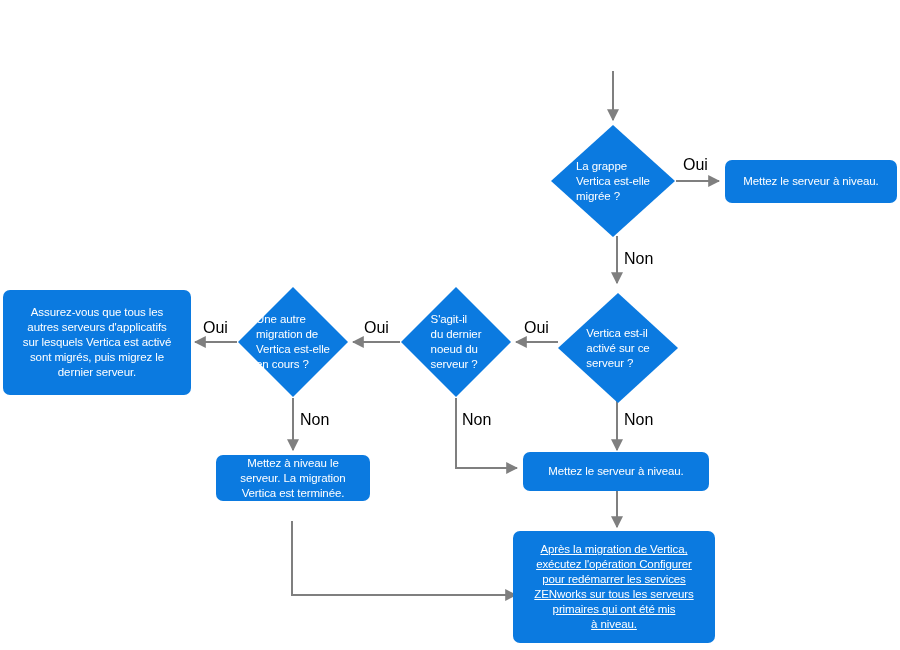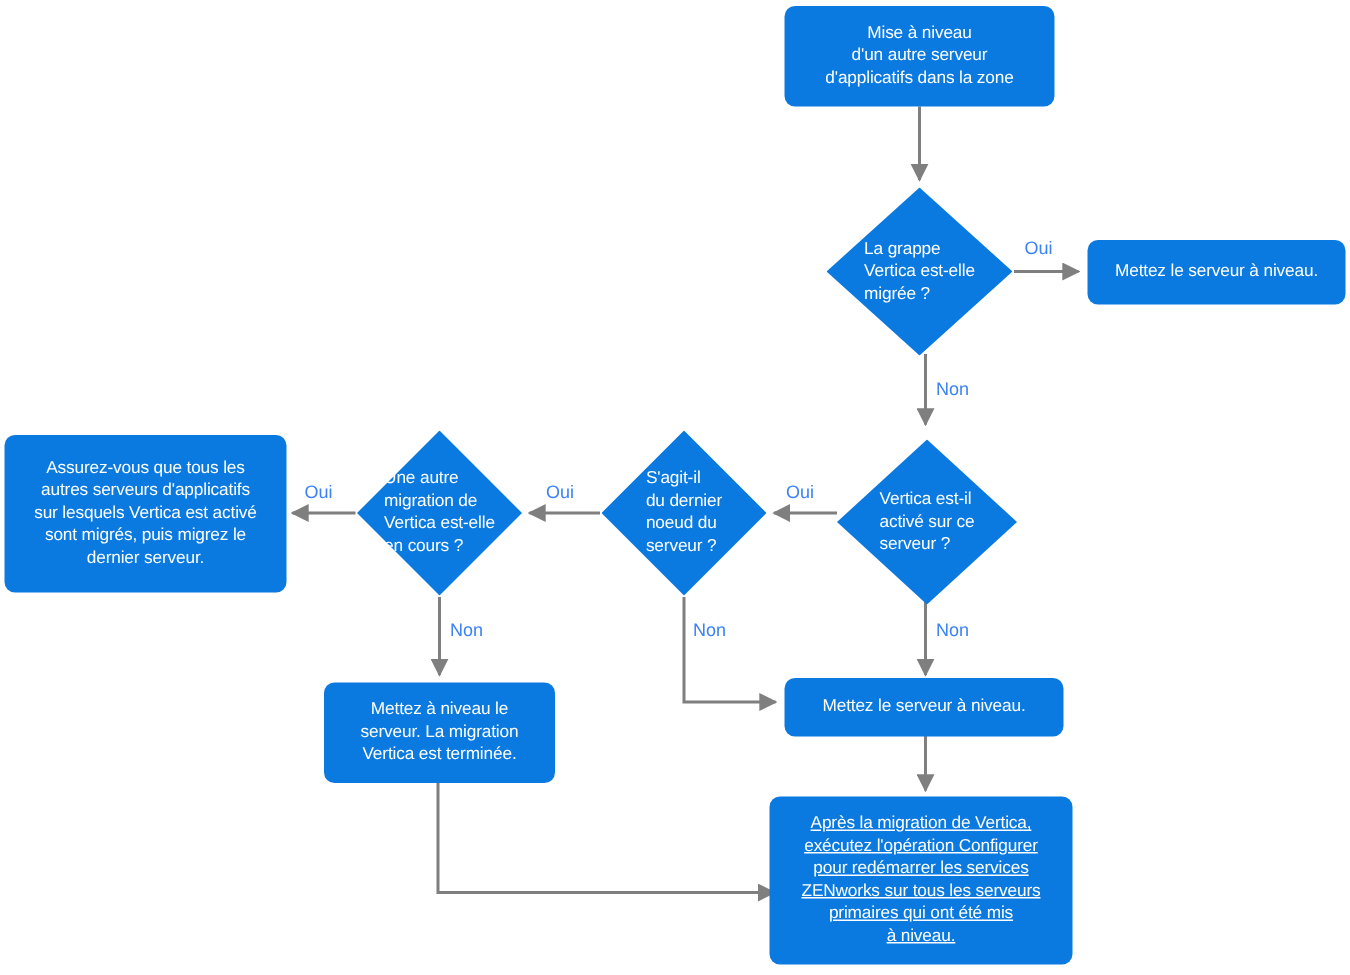--- a/index.html
+++ b/index.html
@@ -67,22 +67,22 @@
     justify-content: center;
     text-align: left;
     color: #ffffff;
     font-size: 11.5px;
     line-height: 15px;
     white-space: pre-line;
     letter-spacing: -0.1px;
   }
   .edge-label {
     position: absolute;
-    color: #3b82f6;
-    font-size: 12px;
+    color: #000000;
+    font-size: 16px;
     line-height: 14px;
     white-space: nowrap;
     text-align: right;
   }
 </style>
 </head>
 <body>
 
 <div id="canvas">
 
@@ -109,25 +109,20 @@
 
     <path d="M 456 398 L 456 468 L 517 468" stroke="#7f7f7f" stroke-width="2" fill="none" marker-end="url(#arrow)"></path>
 
     <path d="M 617 398 L 617 450" stroke="#7f7f7f" stroke-width="2" fill="none" marker-end="url(#arrow)"></path>
 
     <path d="M 617 490 L 617 527" stroke="#7f7f7f" stroke-width="2" fill="none" marker-end="url(#arrow)"></path>
 
     <path d="M 292 521 L 292 595 L 516 595" stroke="#7f7f7f" stroke-width="2" fill="none" marker-end="url(#arrow)"></path>
   </svg>
 
-  <div class="node box" style="left:523px; top:4px; width:180px; height:67px;">
-    <span>Mise à niveau
-d'un autre serveur
-d'applicatifs dans la zone</span>
-  </div>
 
   <div class="diamond-wrap" style="left:551px; top:125px; width:124px; height:112px;">
     <svg class="diamond-shape" viewBox="0 0 124 112" xmlns="http://www.w3.org/2000/svg">
       <polygon points="62,0 124,56 62,112 0,56" fill="#0b7ae0"></polygon>
     </svg>
     <div class="diamond-label">La grappe
 Vertica est-elle
 migrée ?</div>
   </div>
 
@@ -181,21 +176,21 @@
   <div class="edge-label" style="left:300px; top:413px;">Non</div>
 
   <div class="node box" style="left:3px; top:290px; width:188px; height:105px;text-align:center;">
     <span>Assurez-vous que tous les
 autres serveurs d'applicatifs
 sur lesquels Vertica est activé
 sont migrés, puis migrez le
 dernier serveur.</span>
   </div>
 
-  <div class="node box" style="left:216px; top:455px; width:154px; height:67px;">
+  <div class="node box" style="left:216px; top:455px; width:154px; height:46px;">
     <span>Mettez à niveau le
 serveur. La migration
 Vertica est terminée.</span>
   </div>
 
   <div class="node box" style="left:523px; top:452px; width:186px; height:39px;">
     <span>Mettez le serveur à niveau.</span>
   </div>
 
   <div class="node box" style="left:513px; top:531px; width:202px; height:112px;text-decoration:underline;">

